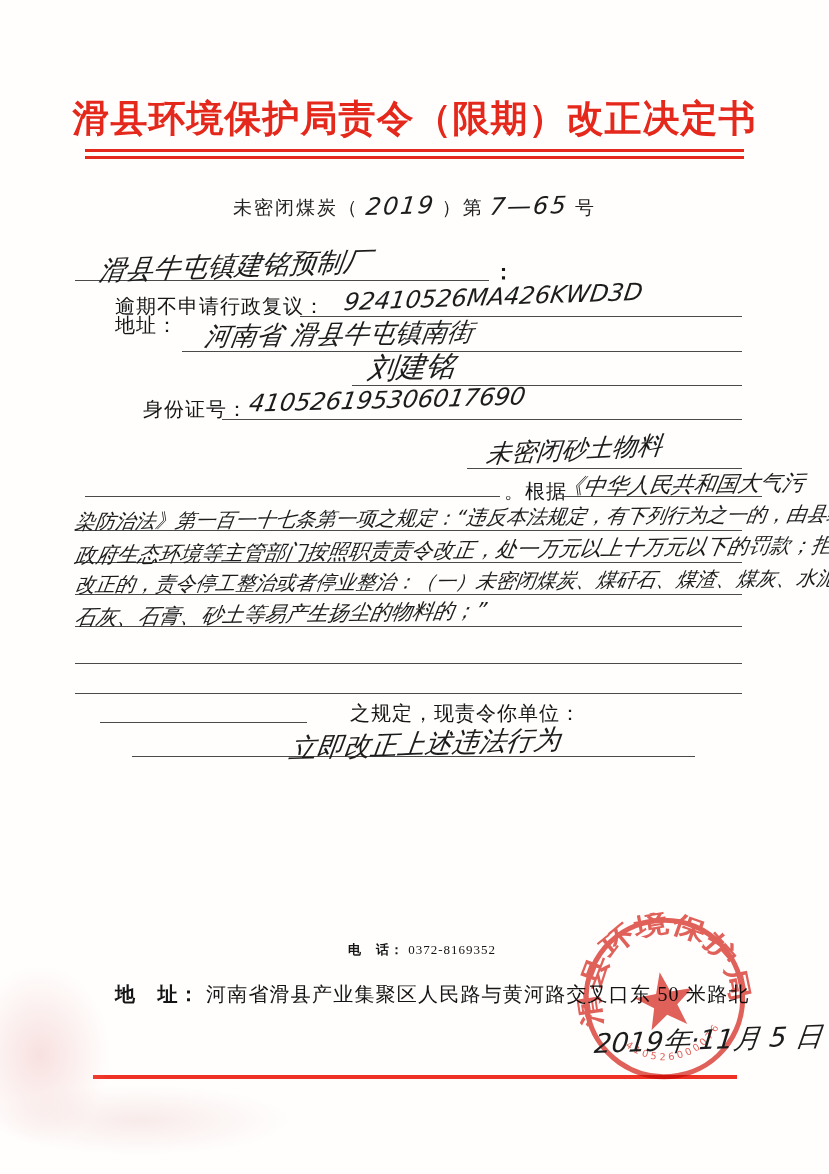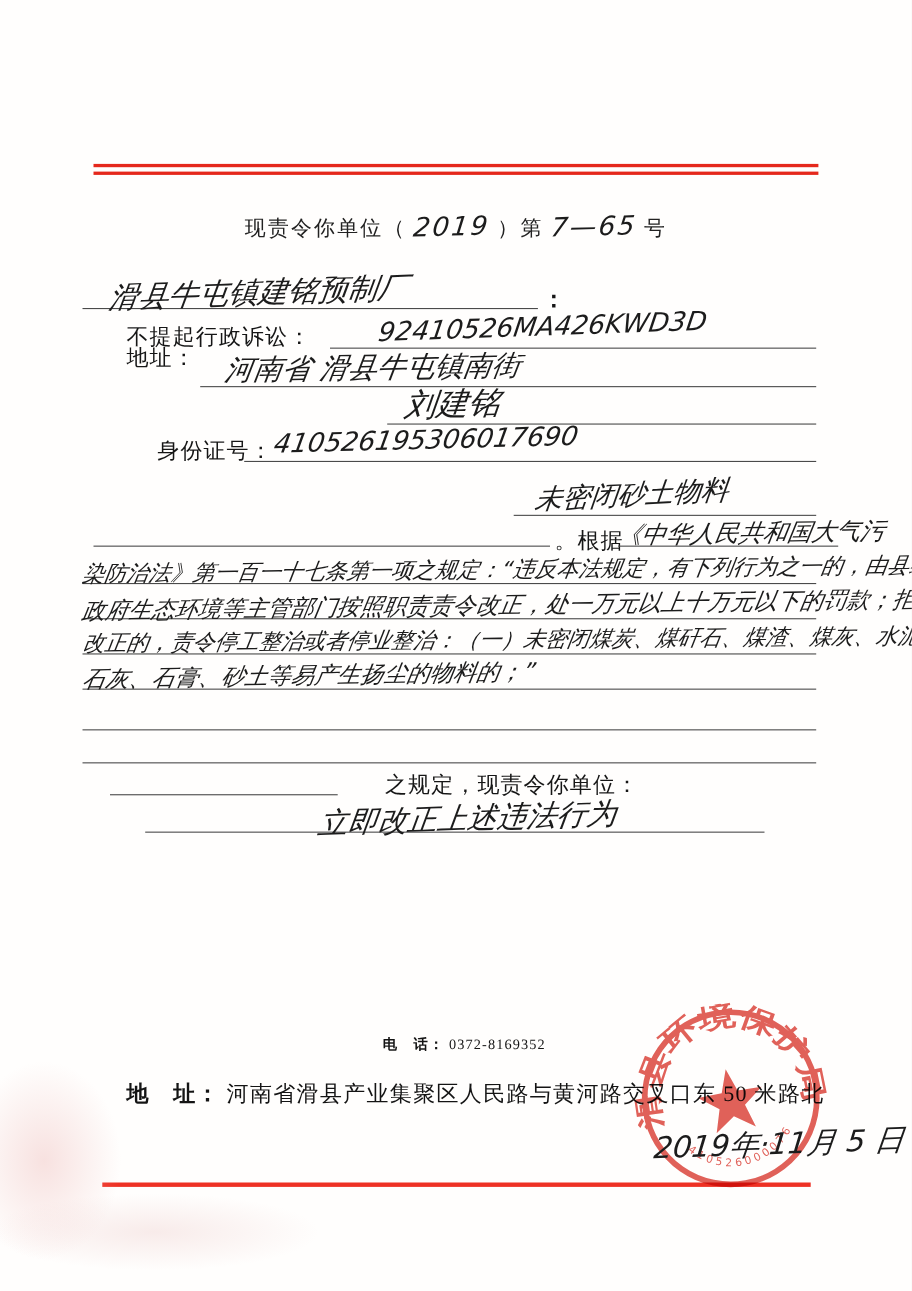--- a/index.html
+++ b/index.html
@@ -36,37 +36,38 @@
   .bottom-line{top:1075px;left:93px;width:644px;height:4px;background:#ee3124;}
   .seal{top:912px;left:577px;width:175px;height:175px;transform:rotate(-10deg);opacity:.9;mix-blend-mode:multiply;z-index:5;}
   .date-line{top:1022px;left:595px;font-size:27px;z-index:6;}
   .smudge{pointer-events:none;}
 </style>
 </head>
 <body>
 
 <div class="page">
 
+  <div class="abs doc-title">滑县环境保护局责令（限期）改正决定书</div>
   <div class="abs double-rule"></div>
 
   <div class="abs doc-no">
-    <span>现责令你单位（</span>
+    <span>未密闭煤炭（</span>
     <span class="hand" style="font-size:24px;">2019</span>
     <span>）第</span>
     <span class="hand" style="font-size:24px;">7—65</span>
     <span>号</span>
   </div>
 
   <div class="abs" style="top:248px;left:100px;z-index:2;">
     <span class="hand" style="font-size:27px;transform:skewX(-9deg) rotate(-2deg);">滑县牛屯镇建铭预制厂</span>
   </div>
   <div class="rule" style="top:262px;left:75px;width:414px;height:18px;"></div>
   <div class="abs lbl bold" style="top:258px;left:493px;font-size:21px;">：</div>
 
-  <div class="abs lbl" style="top:293px;left:115px;">不提起行政诉讼：</div>
+  <div class="abs lbl" style="top:293px;left:115px;">逾期不申请行政复议：</div>
   <div class="rule" style="top:298px;left:300px;width:442px;height:18px;"></div>
   <div class="abs" style="top:283px;left:345px;">
     <span class="hand" style="font-size:24px;transform:skewX(-10deg) rotate(-2deg);">92410526MA426KWD3D</span>
   </div>
 
   <div class="abs lbl" style="top:312px;left:115px;">地址：</div>
   <div class="rule" style="top:333px;left:182px;width:560px;height:18px;"></div>
   <div class="abs" style="top:317px;left:205px;">
     <span class="hand" style="font-size:26px;transform:skewX(-9deg) rotate(-1deg);">河南省 滑县牛屯镇南街</span>
   </div>

